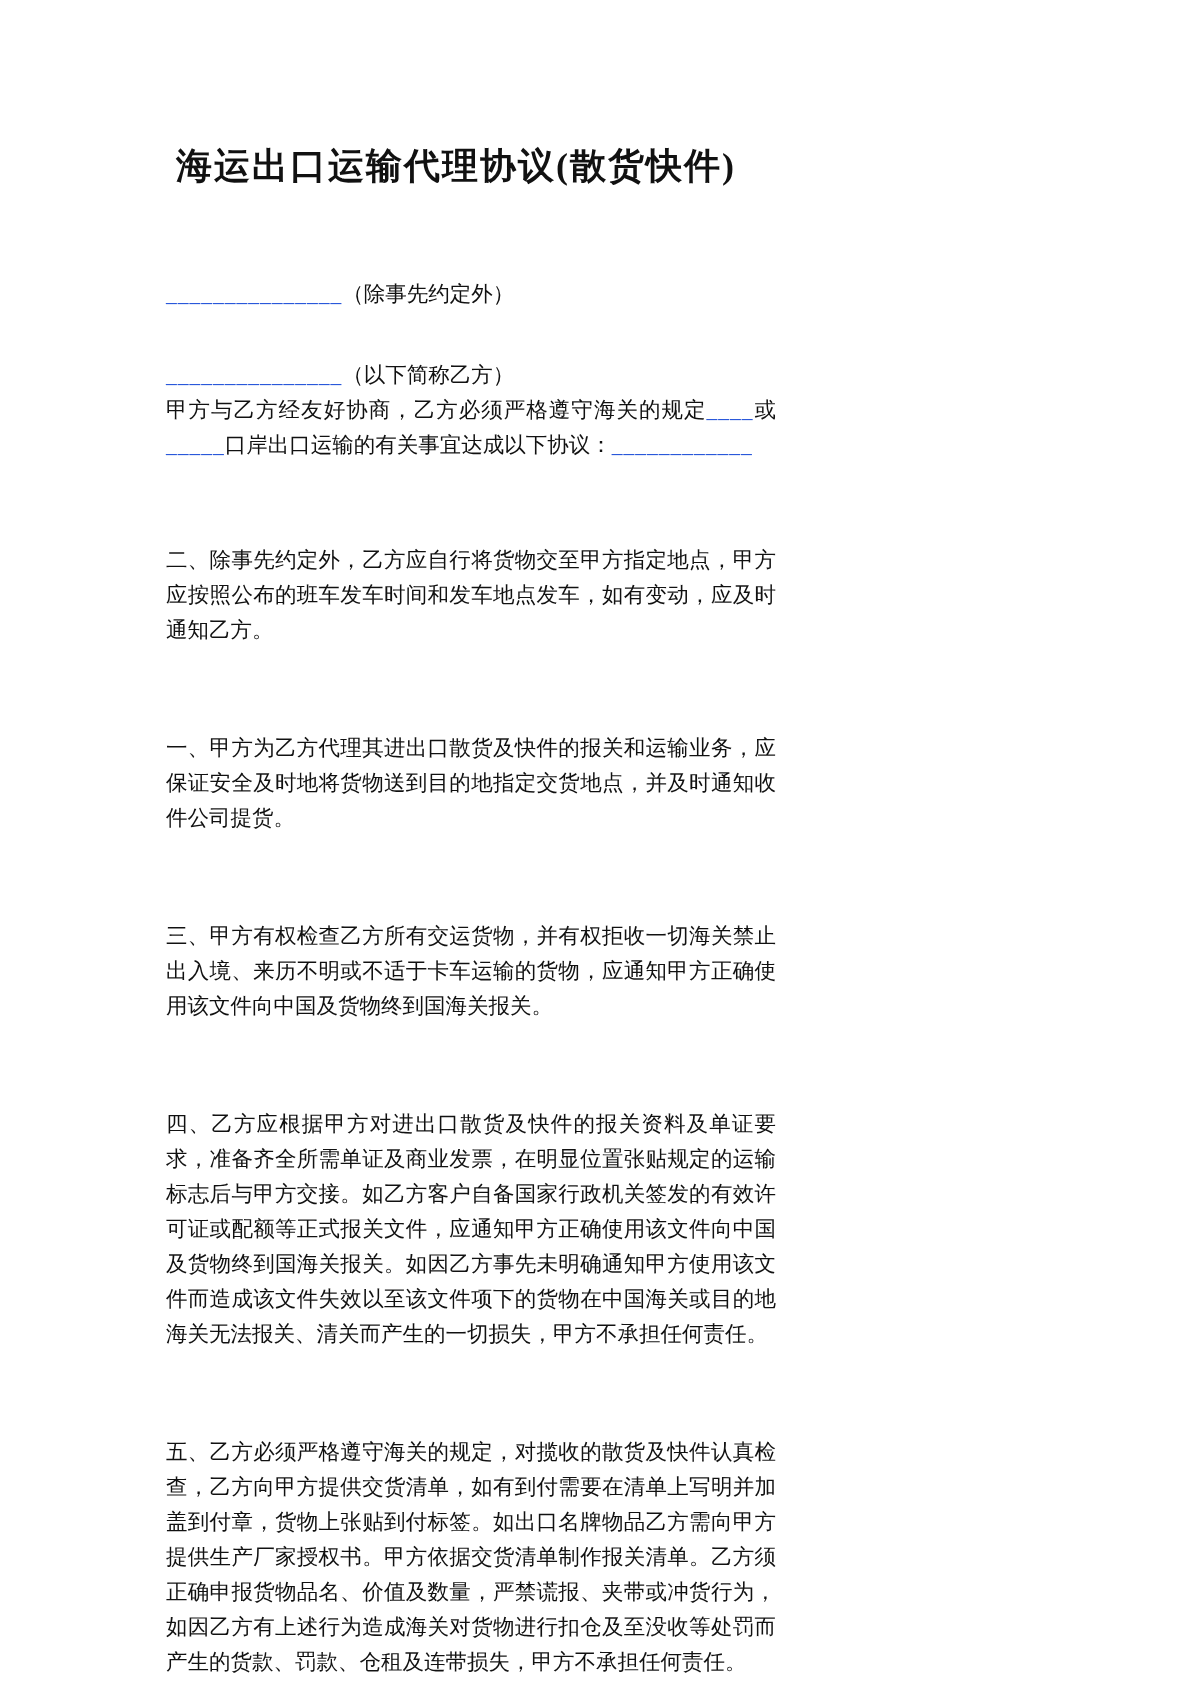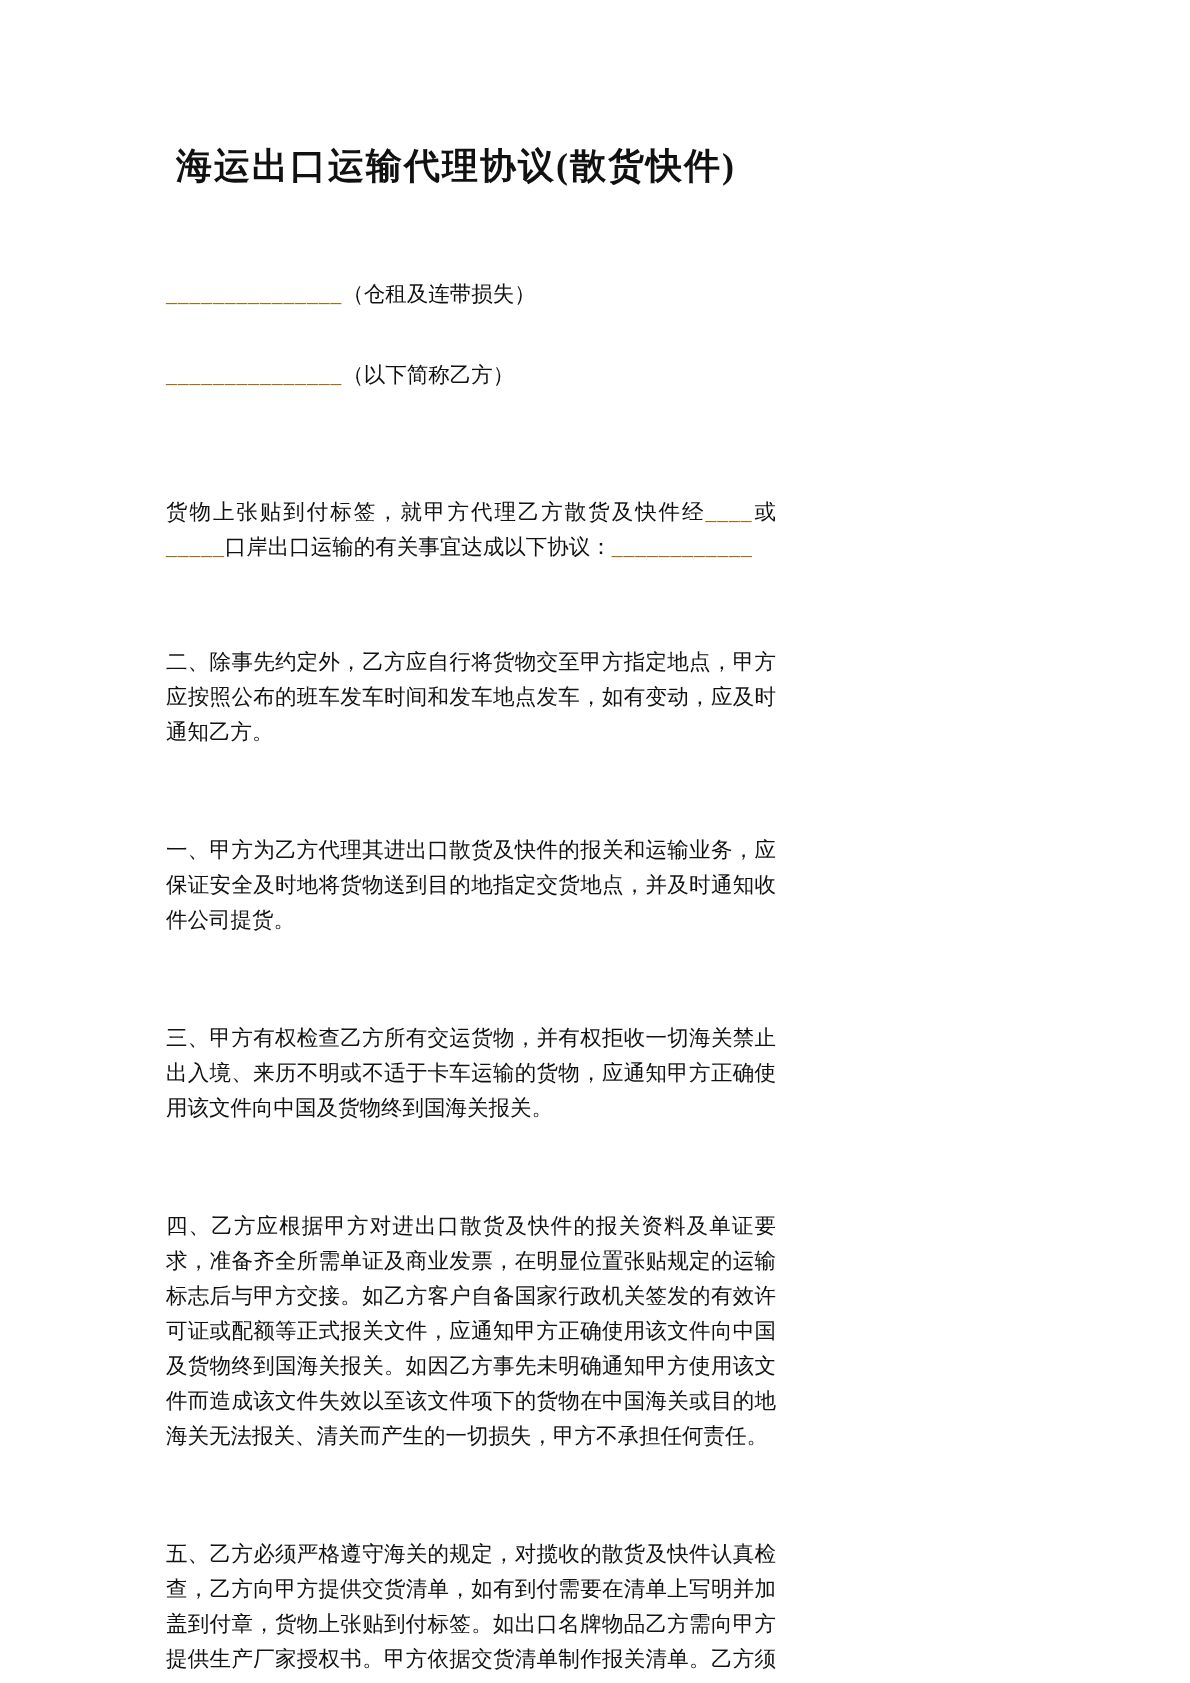--- a/index.html
+++ b/index.html
@@ -25,23 +25,23 @@
     letter-spacing: 2px;
     margin: 0 30px 86px 0;
     white-space: nowrap;
   }
   .line {
     font-size: 21.5px;
     line-height: 35px;
   }
   .party-line { margin: 0; }
   .party-a { margin-bottom: 46px; }
-  .party-b { margin-bottom: 102px; }
+  .party-b { }
   .blank {
-    color: #a16207;
+    color: #1d4ed8;
     letter-spacing: 1px;
     font-style: italic;
   }
   .para {
     font-size: 21.5px;
     line-height: 35px;
     text-align: justify;
     text-justify: inter-character;
     margin: 0 0 82px 0;
   }
@@ -49,25 +49,25 @@
   .clause { margin-bottom: 83px; }
   .clause:last-child { margin-bottom: 7px; }
 </style>
 </head>
 <body>
 
 <div class="page">
 
   <h1 class="doc-title">海运出口运输代理协议(散货快件)</h1>
 
-  <p class="line party-line party-a"><span class="blank">_______________</span><span>（仓租及连带损失）</span></p>
+  <p class="line party-line party-a"><span class="blank">_______________</span><span>（除事先约定外）</span></p>
 
   <p class="line party-line party-b"><span class="blank">_______________</span><span>（以下简称乙方）</span></p>
 
-  <p class="para intro"><span>货物上张贴到付标签，就甲方代理乙方散货及快件经</span><span class="blank">____</span><span>或</span><span class="blank">_____</span><span>口岸出口运输的有关事宜达成以下协议：</span><span class="blank">____________</span></p>
+  <p class="para intro"><span>甲方与乙方经友好协商，乙方必须严格遵守海关的规定</span><span class="blank">____</span><span>或</span><span class="blank">_____</span><span>口岸出口运输的有关事宜达成以下协议：</span><span class="blank">____________</span></p>
 
   <p class="para clause">二、除事先约定外，乙方应自行将货物交至甲方指定地点，甲方应按照公布的班车发车时间和发车地点发车，如有变动，应及时通知乙方。</p>
 
   <p class="para clause">一、甲方为乙方代理其进出口散货及快件的报关和运输业务，应保证安全及时地将货物送到目的地指定交货地点，并及时通知收件公司提货。</p>
 
   <p class="para clause">三、甲方有权检查乙方所有交运货物，并有权拒收一切海关禁止出入境、来历不明或不适于卡车运输的货物，应通知甲方正确使用该文件向中国及货物终到国海关报关。</p>
 
   <p class="para clause">四、乙方应根据甲方对进出口散货及快件的报关资料及单证要求，准备齐全所需单证及商业发票，在明显位置张贴规定的运输标志后与甲方交接。如乙方客户自备国家行政机关签发的有效许可证或配额等正式报关文件，应通知甲方正确使用该文件向中国及货物终到国海关报关。如因乙方事先未明确通知甲方使用该文件而造成该文件失效以至该文件项下的货物在中国海关或目的地海关无法报关、清关而产生的一切损失，甲方不承担任何责任。</p>
 
   <p class="para clause">五、乙方必须严格遵守海关的规定，对揽收的散货及快件认真检查，乙方向甲方提供交货清单，如有到付需要在清单上写明并加盖到付章，货物上张贴到付标签。如出口名牌物品乙方需向甲方提供生产厂家授权书。甲方依据交货清单制作报关清单。乙方须正确申报货物品名、价值及数量，严禁谎报、夹带或冲货行为，如因乙方有上述行为造成海关对货物进行扣仓及至没收等处罚而产生的货款、罚款、仓租及连带损失，甲方不承担任何责任。</p>

